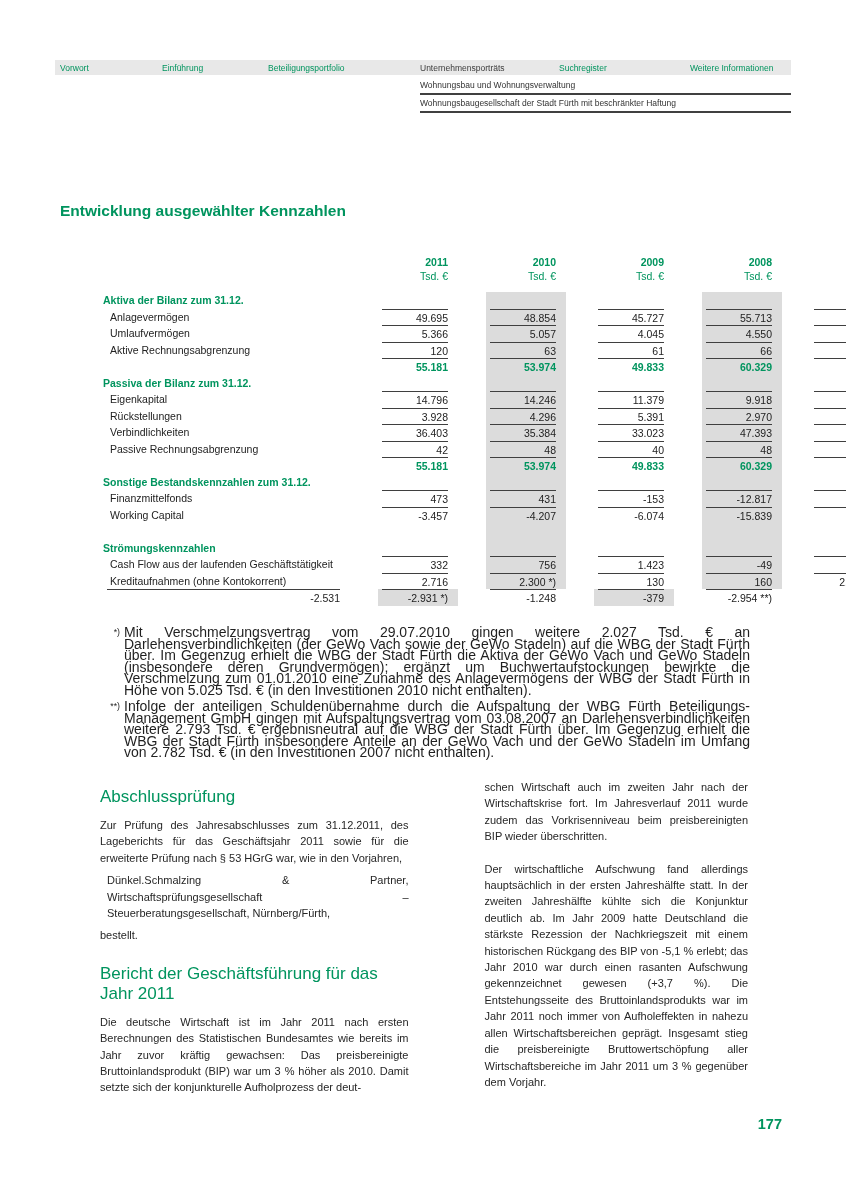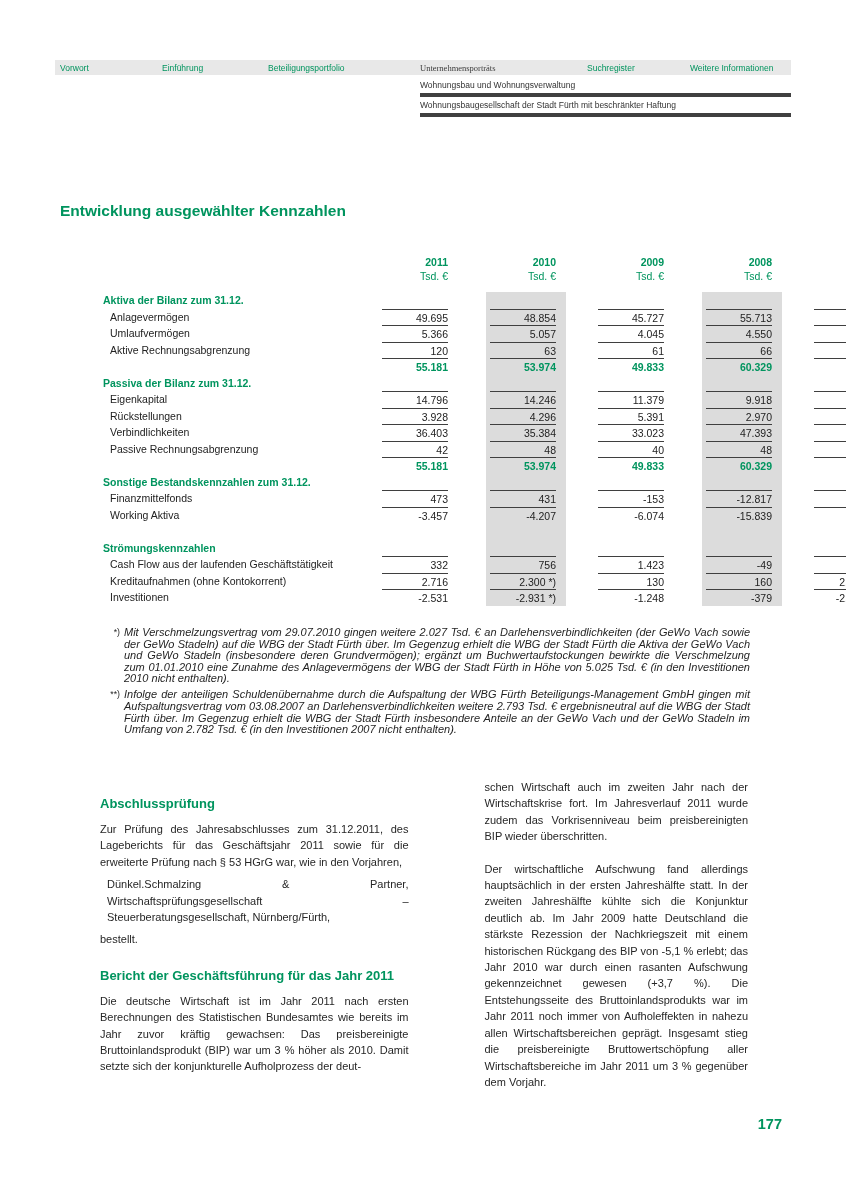--- a/index.html
+++ b/index.html
@@ -14,27 +14,27 @@
   
   .topnav {
     position: absolute; left: 55px; top: 60px; width: 736px; height: 15px;
     background: var(--nav-bg, #E8E8E8); font-size: 8.5px;
   }
   .nav-item { position: absolute; top: 3px; color: var(--accent, #00945E); white-space: nowrap; cursor: pointer; }
   .nav-item.active { color: #3c3c3c; }
   .nav-item:nth-child(1) { left: 5px; }
   .nav-item:nth-child(2) { left: 107px; }
   .nav-item:nth-child(3) { left: 213px; }
-  .nav-item:nth-child(4) { left: 365px; font-family: Liberation Serif, serif; }
-  .nav-item:nth-child(5) { left: 532px; }
+  .nav-item:nth-child(4) { left: 365px; }
+  .nav-item:nth-child(5) { left: 504px; }
   .nav-item:nth-child(6) { left: 635px; }
 
   
   .breadcrumbs { position: absolute; left: 420px; top: 77px; width: 371px; font-size: 8.5px; color: #333; }
-  .crumb { padding: 3px 0 3px 0; border-bottom: 4px solid #404040; white-space: nowrap; }
+  .crumb { padding: 3px 0 3px 0; border-bottom: 2px solid #404040; white-space: nowrap; }
 
   
   .title { position: absolute; left: 60px; top: 202px; margin: 0; font-size: 15.5px; font-weight: bold; color: var(--accent, #00945E); }
 
   
   .ktable { position: absolute; left: 103px; top: 256px; font-size: 10.5px; }
   .t-row { display: grid; grid-template-columns: 247px repeat(5, 80px); height: 16.5px; gap: 28px; }
   .t-row.t-head-years { height: 14px; }
   .t-row.t-head-units { height: 22px; }
   .t-year { text-align: right; padding-right: 10px; font-weight: bold; color: var(--accent, #00945E); line-height: 13px; }
@@ -46,26 +46,26 @@
   .num {
     margin: 0 10px 0 4px; border-top: 1px solid #3f3f3f;
     text-align: right; line-height: 14.5px; padding-top: 1px; color: #222; white-space: nowrap;
   }
   .total .num { color: var(--accent, #00945E); font-weight: bold; }
 
   
   .footnotes { position: absolute; left: 104px; top: 627px; width: 646px; }
   .fn { display: flex; margin-bottom: 4.5px; }
   .fn-marker { flex: 0 0 16px; text-align: right; font-size: 8.8px; line-height: 11.6px; color: #1f1f1f; }
-  .fn-text { flex: 1; margin-left: 4px; font-size: 11px; line-height: 11.6px; text-align: justify; color: #1f1f1f; font-style: italic; }
+  .fn-text { flex: 1; margin-left: 4px; font-size: 14px; line-height: 11.6px; text-align: justify; color: #1f1f1f; }
 
   
   .cols { position: absolute; left: 100px; top: 779px; width: 648px; display: flex; gap: 31px; }
   .col { flex: 1; min-width: 0; }
-  .col h2 { margin: 17px 0 10px 0; font-size: 13px; font-weight: bold; color: var(--accent, #00945E); }
+  .col h2 { margin: 8px 0 10px 0; font-size: 17px; font-weight: normal; color: var(--accent, #00945E); }
   .col h2:not(:first-child) { margin-top: 20px; }
   .col p { margin: 0 0 6px 0; font-size: 11px; line-height: 16.4px; text-align: justify; color: #262626; }
   .col p.inset { padding-left: 7px; }
   .col-right p { margin-bottom: 16px; margin-left: 45px; }
 
   
   .pagenum { position: absolute; right: 64px; top: 1116px; font-size: 14.5px; font-weight: bold; color: var(--accent, #00945E); }
 </style>
 </head>
 <body>
@@ -303,21 +303,21 @@
           <div class="num">-153</div>
         </div>
         <div class="t-cell shaded">
           <div class="num">-12.817</div>
         </div>
         <div class="t-cell">
           <div class="num">-702</div>
         </div>
       </div>
       <div class="t-row data">
-        <div class="t-lab">Working Aktiva</div>
+        <div class="t-lab">Working Capital</div>
         <div class="t-cell">
           <div class="num">-3.457</div>
         </div>
         <div class="t-cell shaded">
           <div class="num">-4.207</div>
         </div>
         <div class="t-cell">
           <div class="num">-6.074</div>
         </div>
         <div class="t-cell shaded">
@@ -373,21 +373,20 @@
           <div class="num">130</div>
         </div>
         <div class="t-cell shaded">
           <div class="num">160</div>
         </div>
         <div class="t-cell">
           <div class="num">2.537 **)</div>
         </div>
       </div>
       <div class="t-row data">
-        <div class="t-lab">Investitionen</div>
         <div class="t-cell">
           <div class="num">-2.531</div>
         </div>
         <div class="t-cell shaded">
           <div class="num">-2.931 *)</div>
         </div>
         <div class="t-cell">
           <div class="num">-1.248</div>
         </div>
         <div class="t-cell shaded">

